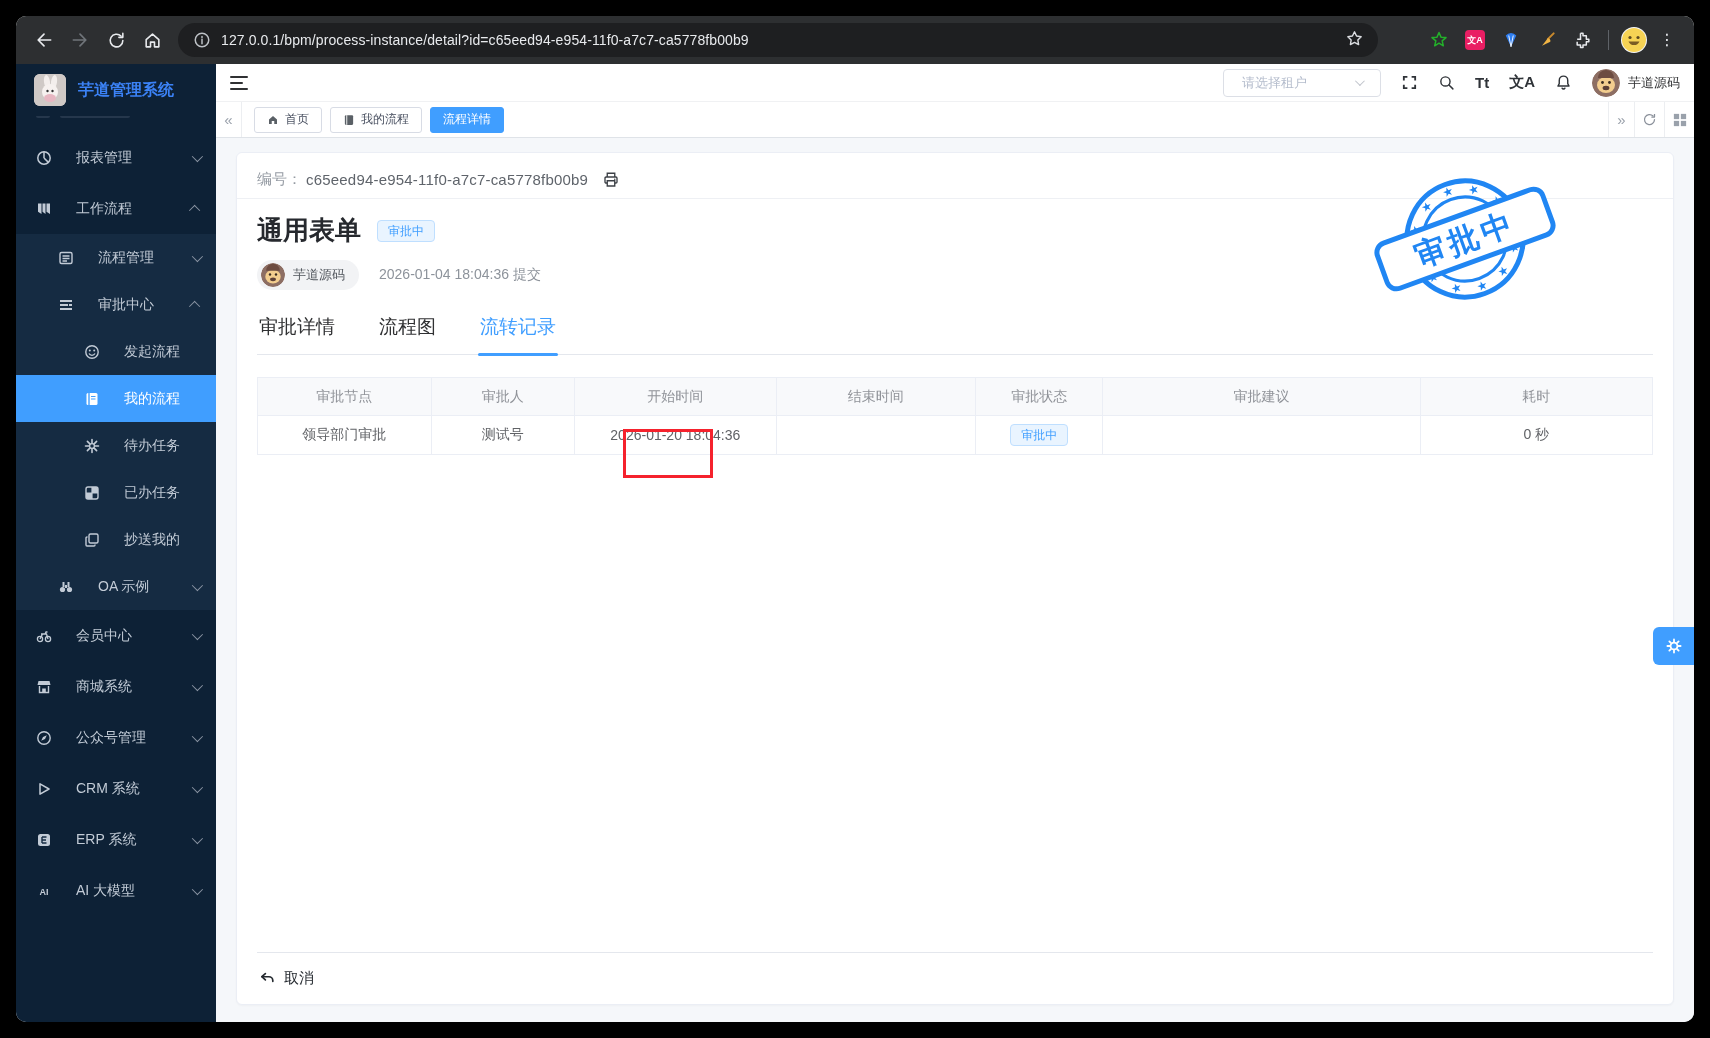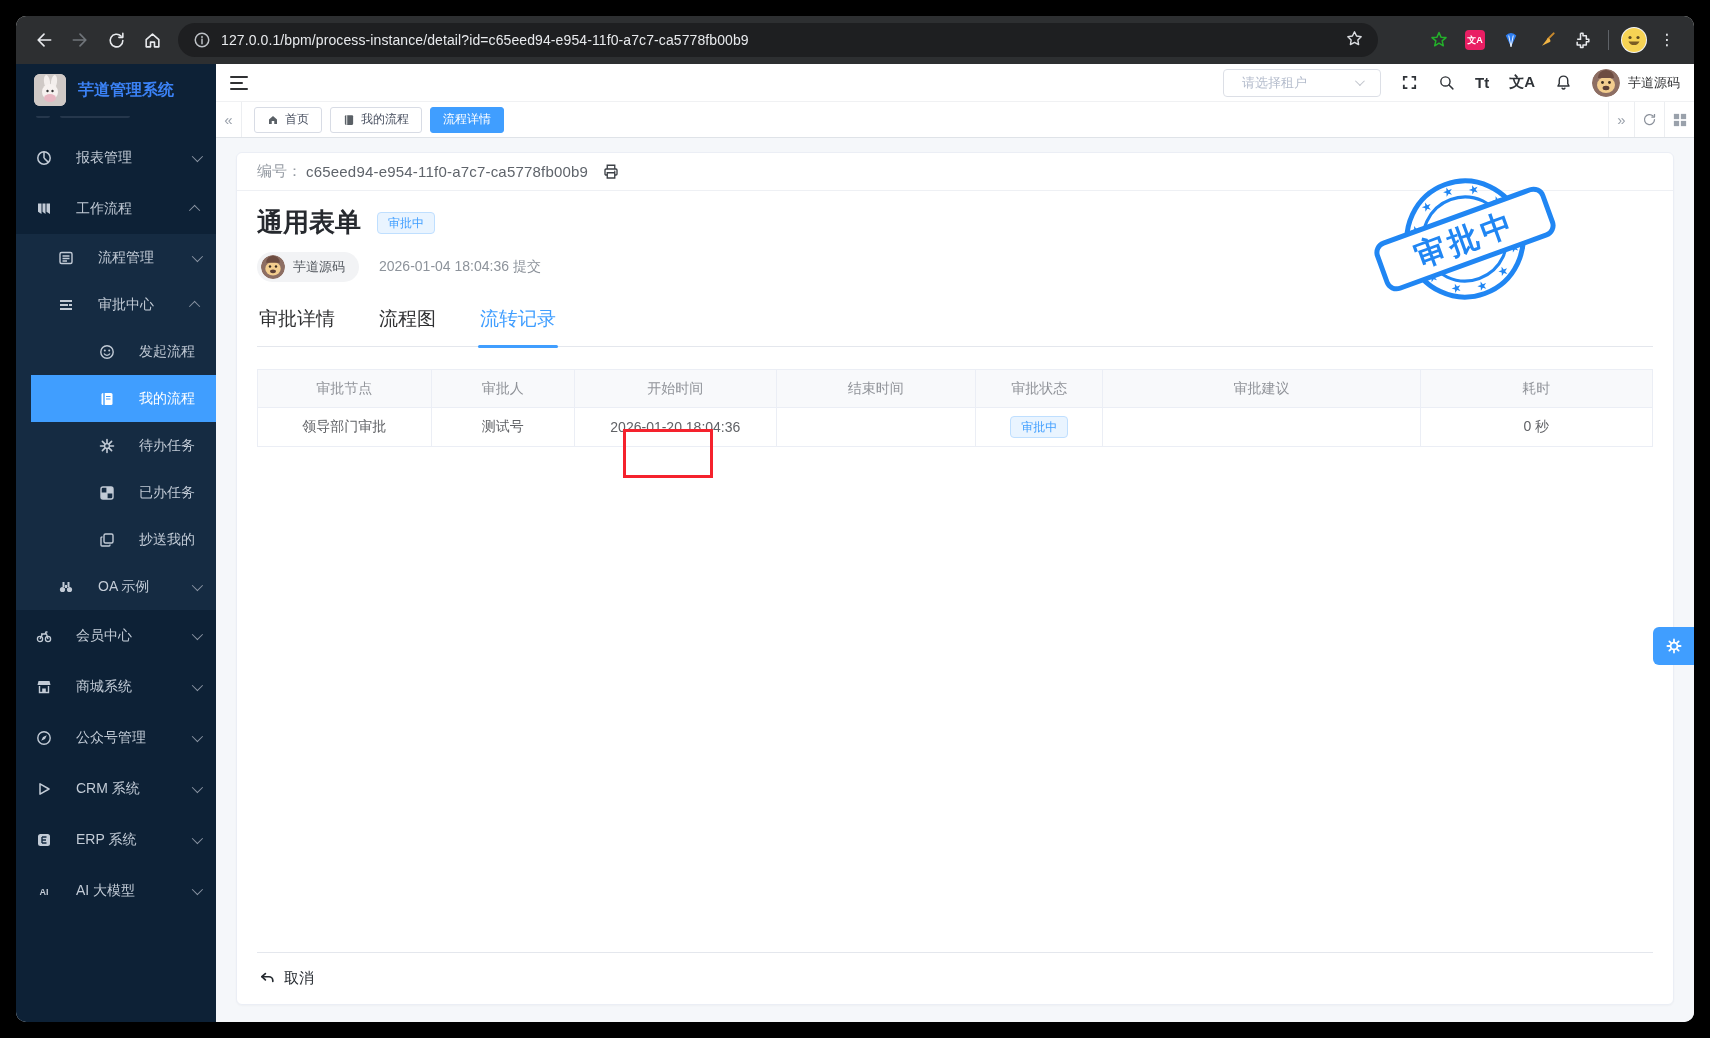--- a/index.html
+++ b/index.html
@@ -33,21 +33,21 @@
   .clip-item { height:16px; overflow:hidden; opacity:.85; }
   .clip-item .inner { height:44px; margin-top:-26px; display:flex; align-items:center; gap:10px; padding-left:20px; }
   .clip-item .bar { width:70px; height:12px; background:#2a3b50; border-radius:2px; }
   .clip-item .bic { width:14px; height:12px; background:#2a3b50; border-radius:2px; }
   .m-item { display:flex; align-items:center; gap:24px; cursor:pointer; font-size:14px; color:#c2cbd6; position:relative; }
   .m-item .mi { width:16px; height:16px; flex:none; display:flex; align-items:center; justify-content:center; }
   .m-item .mi svg { display:block; }
   .m-item .lbl { flex:1; white-space:nowrap; }
   .lvl0 { height:51px; padding-left:20px; padding-right:16px; }
   .lvl1 { height:47px; padding-left:42px; padding-right:16px; }
-  .lvl2 { height:47px; padding-left:68px; padding-right:16px;margin-left:15px; }
+  .lvl2 { height:47px; padding-left:68px; padding-right:16px; }
   .submenu { background:#152b42; }
   .m-item.active { background:#409eff; color:#fff; }
   .chev { width:8px; height:8px; border-right:1.6px solid #8a94a3; border-bottom:1.6px solid #8a94a3; flex:none; }
   .chev.down { transform:rotate(45deg) translateY(-2px); }
   .chev.up { transform:rotate(-135deg) translateY(-2px); }
 
   .maincol { position:absolute; left:200px; right:0; top:0; bottom:0; }
   .app-header { position:absolute; top:0; left:0; right:0; height:38px; background:#fff; display:flex; align-items:center; padding:0 14px; border-bottom:1px solid #f0f1f3; }
   .hamburger { width:18px; height:14px; display:flex; flex-direction:column; justify-content:space-between; cursor:pointer; }
   .hamburger i { height:2px; background:#303133; border-radius:1px; }
@@ -66,21 +66,21 @@
   .tag-arrow.r { border-left:1px solid #eceef1; }
   .tags-strip { flex:1; display:flex; align-items:center; gap:8px; padding:0 12px; }
   .tag { height:26px; border:1px solid #d8dce5; border-radius:3px; background:#fff; display:flex; align-items:center; gap:6px; padding:0 12px; font-size:12px; color:#495060; cursor:pointer; }
   .tag.active { background:#409eff; border-color:#409eff; color:#fff; }
   .tag svg { display:block; }
   .tag-tool { width:30px; height:100%; border-left:1px solid #eceef1; display:flex; align-items:center; justify-content:center; color:#8b919b; cursor:pointer; }
 
   .content { position:absolute; top:74px; left:0; right:0; bottom:0; background:#f5f7fa; padding:14px 20px 17px 20px; }
   .card { background:#fff; border:1px solid #ebeef5; border-radius:6px; height:100%; position:relative; padding:0 20px; box-shadow:0 1px 2px rgba(0,0,0,.03); }
 
-  .serial-row { height:38px; margin:0 -20px; padding:0 20px; border-bottom:1px solid #eef0f4; display:flex; align-items:center; font-size:15px; }
+  .serial-row { height:38px; margin:8px -20px; padding:0 20px; border-bottom:1px solid #eef0f4; display:flex; align-items:center; font-size:15px; }
   .serial-label { color:#959ba3; }
   .serial-value { color:#5f646b; margin-left:4px; letter-spacing:.2px; }
   .print-btn { margin-left:14px; cursor:pointer; display:flex; }
 
   .title-row { margin-top:14px; display:flex; align-items:center; gap:16px; }
   .doc-title { font-size:26px; font-weight:bold; color:#26292e; }
   .badge-blue { background:#e9f4ff; border:1px solid #bfdfff; color:#409eff; font-size:12px; border-radius:4px; padding:4px 10px; line-height:1; }
 
   .submit-row { margin-top:12px; display:flex; align-items:center; gap:20px; }
   .submitter-pill { background:#f2f3f5; border-radius:15px; height:30px; display:flex; align-items:center; gap:8px; padding:3px 14px 3px 4px; }

